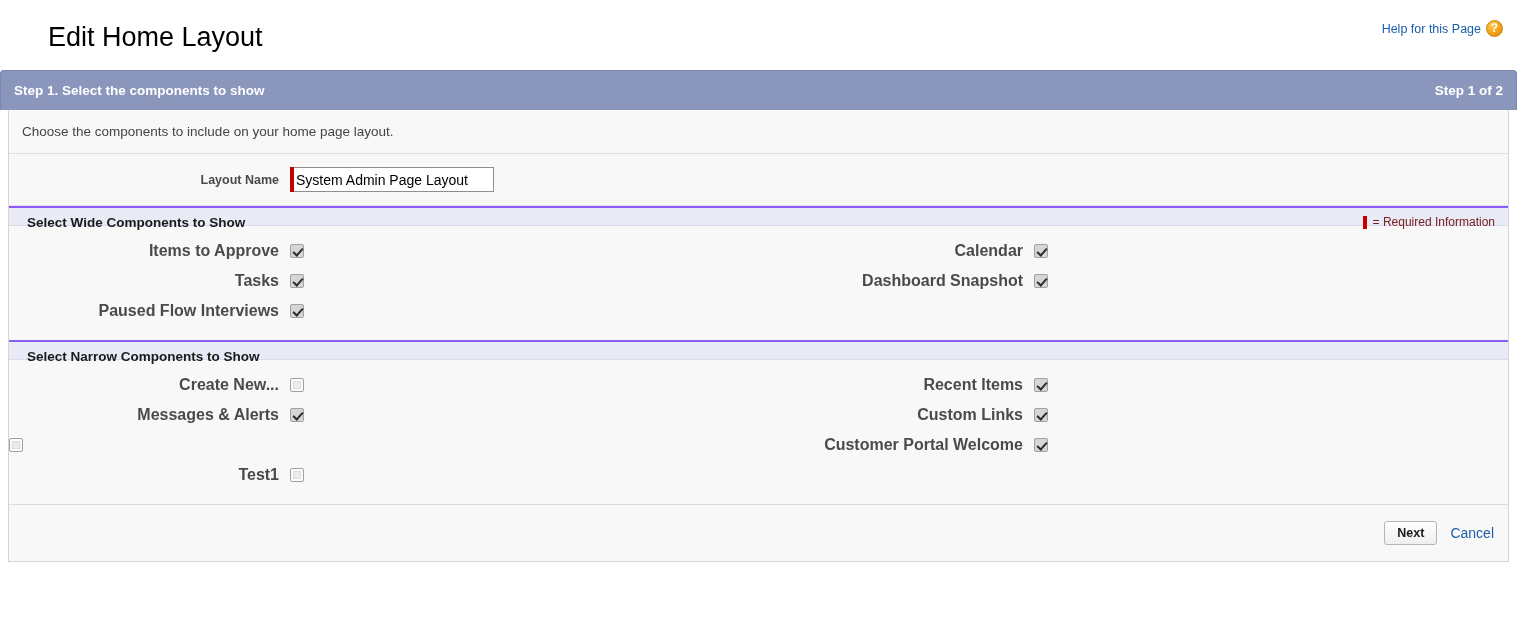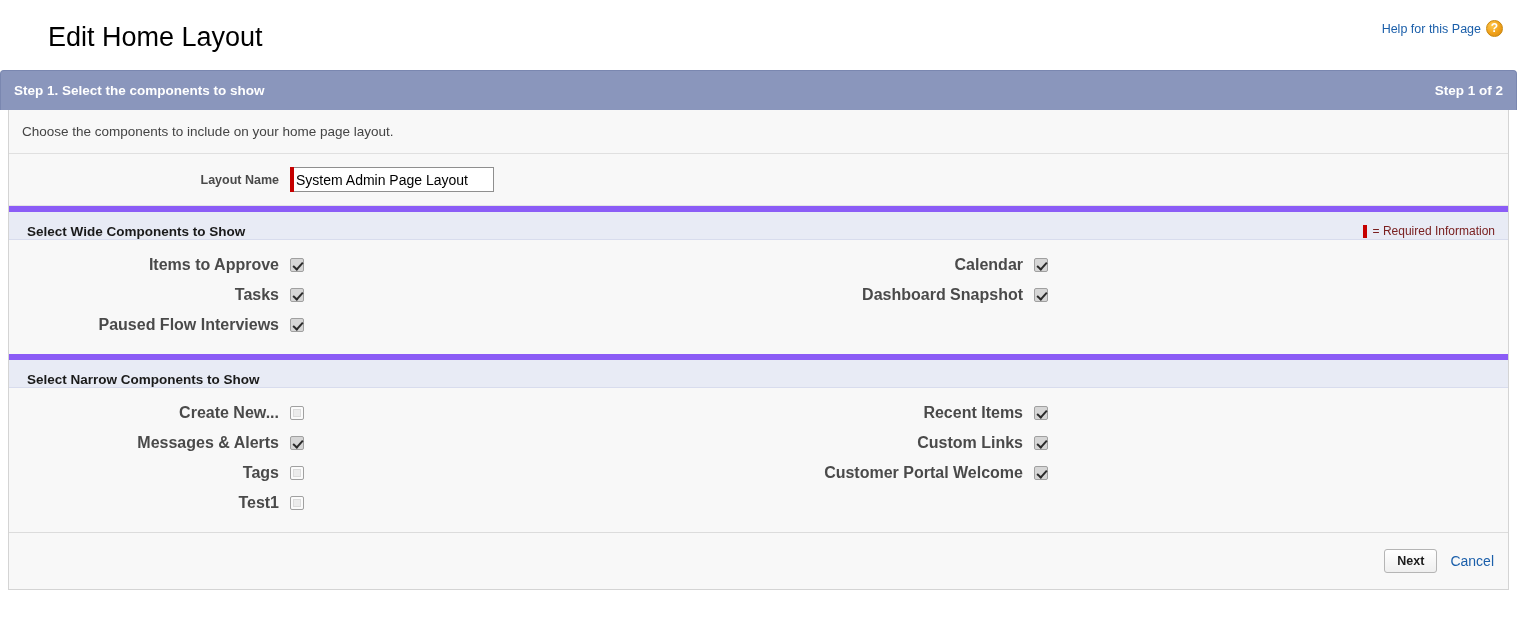--- a/index.html
+++ b/index.html
@@ -137,23 +137,23 @@
     font-size: 14px;
     color: #000000;
     padding: 0 2px;
     box-sizing: border-box;
     outline: none;
   }
 
   
   .section-head {
     background: #e8ebf5;
-    border-top: 6px solid #8b5cf6;
+    border-top: 2px solid #8b5cf6;
     border-bottom: 1px solid #d8dced;
-    height: 34px;
+    height: 20px;
     display: flex;
     align-items: center;
     justify-content: space-between;
     padding: 11px 13px 0 18px;
     box-sizing: border-box;
   }
   .section-head-title {
     font-size: 13.5px;
     font-weight: bold;
     color: #1a1a1a;
@@ -358,21 +358,20 @@
               <div class="cell-label">Messages &amp; Alerts</div>
               <div class="cbox on"></div>
             </div>
             <div class="col-right cell">
               <div class="cell-label">Custom Links</div>
               <div class="cbox on"></div>
             </div>
           </div>
           <div class="comp-row">
             <div class="col-left cell">
-              <div class="cell-label">Tags</div>
               <div class="cbox off"></div>
             </div>
             <div class="col-right cell">
               <div class="cell-label">Customer Portal Welcome</div>
               <div class="cbox on"></div>
             </div>
           </div>
           <div class="comp-row">
             <div class="col-left cell">
               <div class="cell-label">Test1</div>

